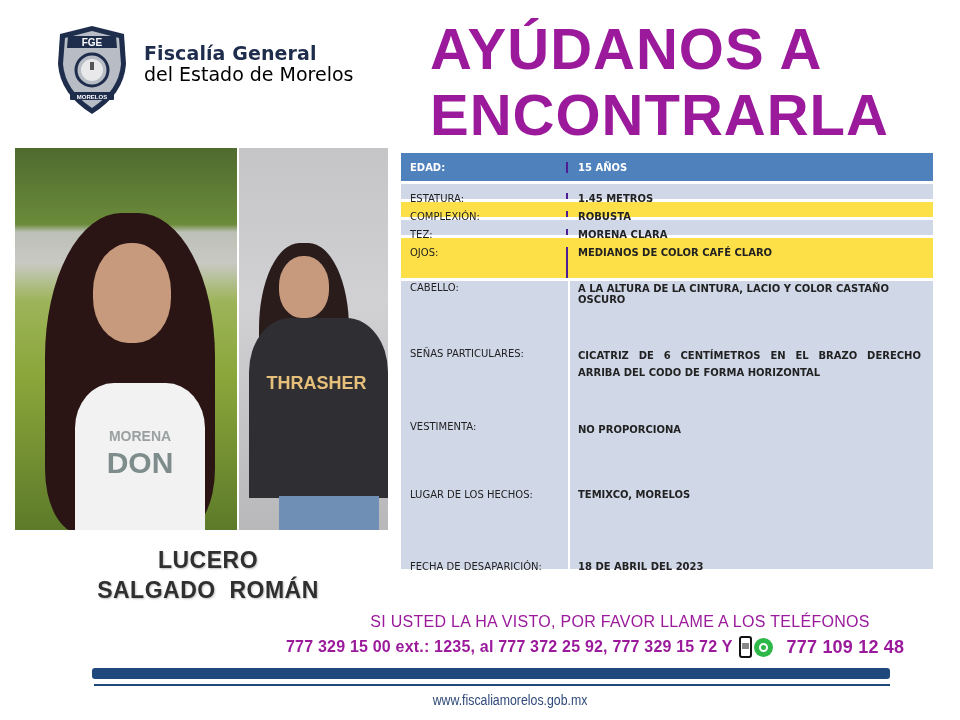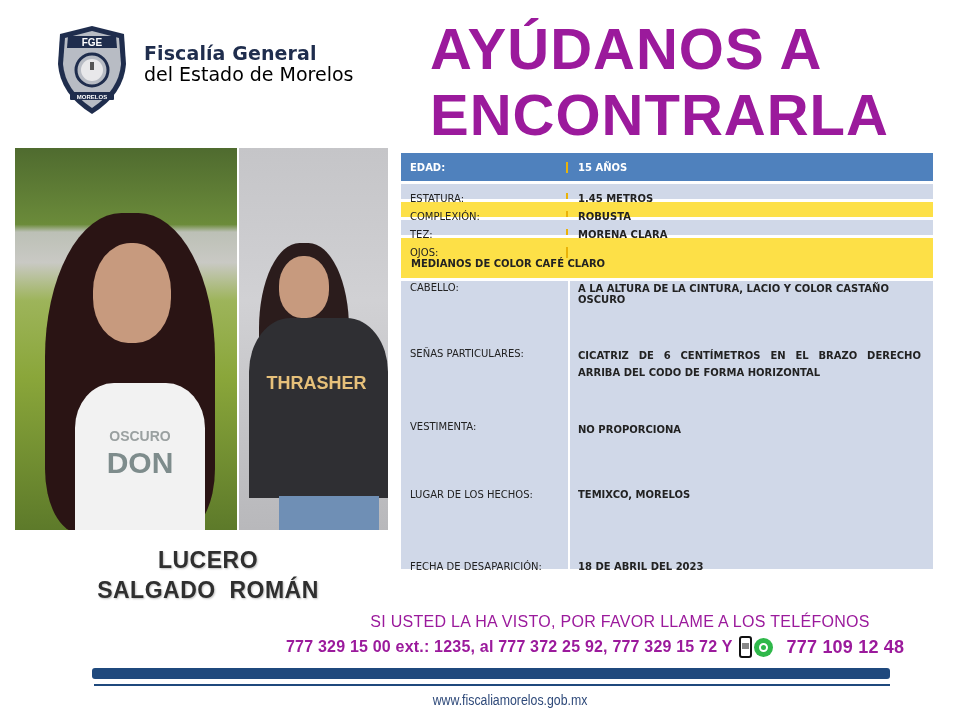--- a/index.html
+++ b/index.html
@@ -28,29 +28,29 @@
   .shirt-txt { position: absolute; font-weight: bold; color: #9aa0a0; text-align: center; }
 
   
   .person-name { position: absolute; left: 40px; top: 545px; width: 336px; text-align: center; color: #2f2f2f;
                  font-weight: bold; font-size: 23px; line-height: 30px; letter-spacing: 0.5px;
                  text-shadow: 1px 1px 2px rgba(0,0,0,0.25); }
 
   
   .info { position: absolute; left: 401px; top: 153px; width: 532px; }
   .row { display: flex; width: 100%; margin-bottom: 3px; }
-  .cell-l { width: 167px; padding-left: 9px; font-family: "DejaVu Sans", sans-serif; font-size: 10px; color: #222; border-right: 2px solid #eab308; }
+  .cell-l { width: 167px; padding-left: 9px; font-family: "DejaVu Sans", sans-serif; font-size: 10px; color: #222; border-right: 2px solid #4c1d95; }
   .cell-r { flex: 1; padding-left: 10px; padding-right: 12px; font-family: "DejaVu Sans", sans-serif; font-size: 10px; font-weight: bold; color: #222; }
   .row.head { background: #4f81bd; height: 28px; align-items: center; }
   .row.head .cell-l, .row.head .cell-r { color: #ffffff; font-weight: bold; }
   .row.dark { background: #d0d8e8; }
   .row.light { background: #fde047; }
   .row.std { height: 15px; padding-top: 9px; }
   .row.std .cell-l, .row.std .cell-r { padding-top: 0; }
-  .row.ojos { height: 40px; padding-top: 9px; flex-direction: column; }
+  .row.ojos { height: 40px; padding-top: 9px; }
   .row.big { height: 288px; background: #d0d8e8; position: relative; margin-bottom: 0; }
   .big-item { position: absolute; left: 0; width: 100%; display: flex; }
   .big-item .cell-l { border-right: none; }
   .big-divider { position: absolute; left: 167px; top: 0; bottom: 0; width: 2px; background: #ffffff; }
   .justify { text-align: justify; line-height: 17px; }
 
   
   .cta1 { position: absolute; left: 300px; top: 613px; width: 640px; text-align: center; color: #9b1a9c; font-weight: normal; font-size: 16px; letter-spacing: 0.3px; }
   .cta2 { position: absolute; left: 286px; top: 636px; width: 660px; color: #9b1a9c; font-weight: bold; font-size: 16px; white-space: nowrap; display: flex; align-items: center; }
   .cta2 .nums { letter-spacing: 0.2px; }
@@ -89,21 +89,21 @@
 <div class="headline">
   <span class="l1">AYÚDANOS A</span>
   <span class="l2">ENCONTRARLA</span>
 </div>
 
 <div class="photos">
   <div class="photo photo-1">
     <div class="p-hair" style="left:30px;top:65px;width:170px;height:320px;"></div>
     <div class="p-face" style="left:78px;top:95px;width:78px;height:100px;"></div>
     <div class="p-shirt" style="left:60px;top:235px;width:130px;height:150px;background:#f2f2f2;"></div>
-    <div class="shirt-txt" style="left:70px;top:280px;width:110px;font-size:14px;">OSCURO</div>
+    <div class="shirt-txt" style="left:70px;top:280px;width:110px;font-size:14px;">MORENA</div>
     <div class="shirt-txt" style="left:70px;top:298px;width:110px;font-size:30px;color:#7e8c8c;">DON</div>
   </div>
   <div class="photo photo-2">
     <div class="p-hair" style="left:20px;top:95px;width:90px;height:190px;background:#2b1c1c;"></div>
     <div class="p-face" style="left:40px;top:108px;width:50px;height:62px;"></div>
     <div class="p-shirt" style="left:10px;top:170px;width:139px;height:180px;background:#2f2f33;"></div>
     <div class="shirt-txt" style="left:15px;top:225px;width:125px;font-size:18px;color:#e6c07a;">THRASHER</div>
     <div class="p-shirt" style="left:40px;top:348px;width:100px;height:40px;background:#6f8fb5;border-radius:0;"></div>
   </div>
 </div>

